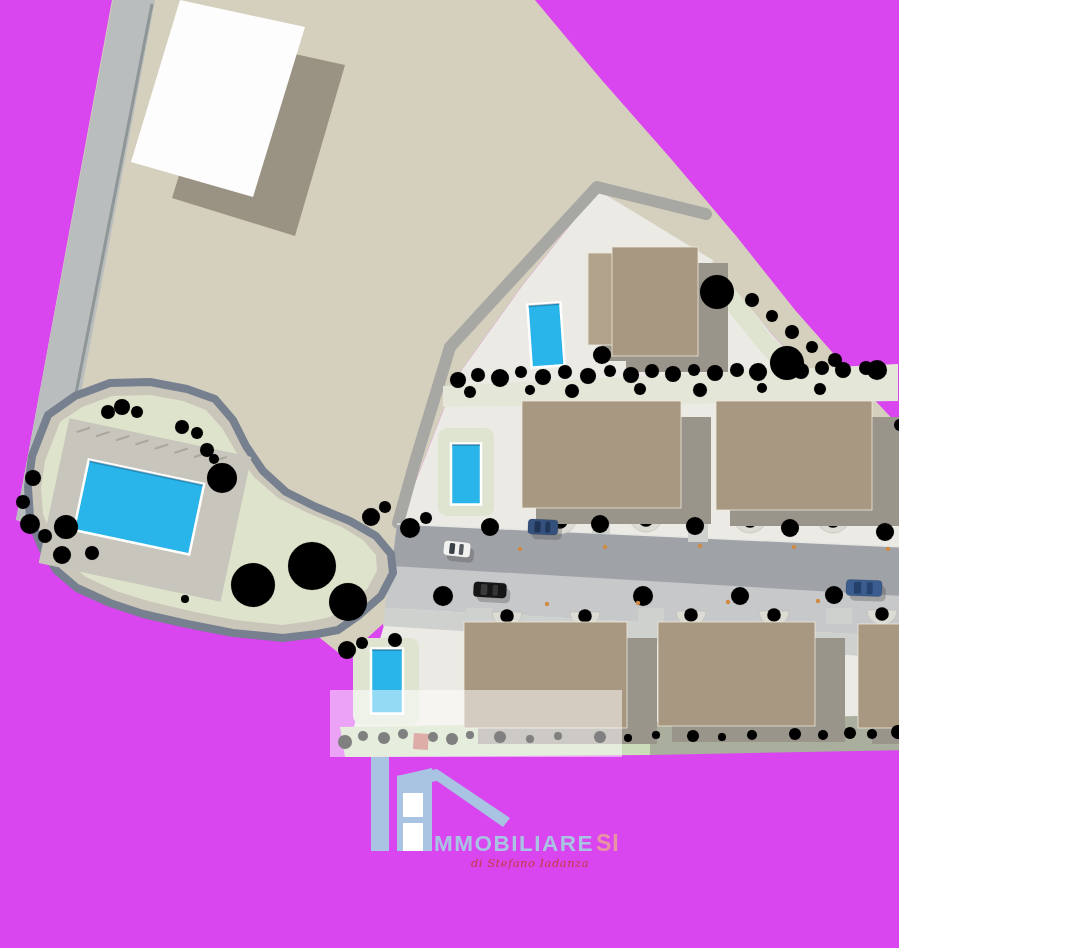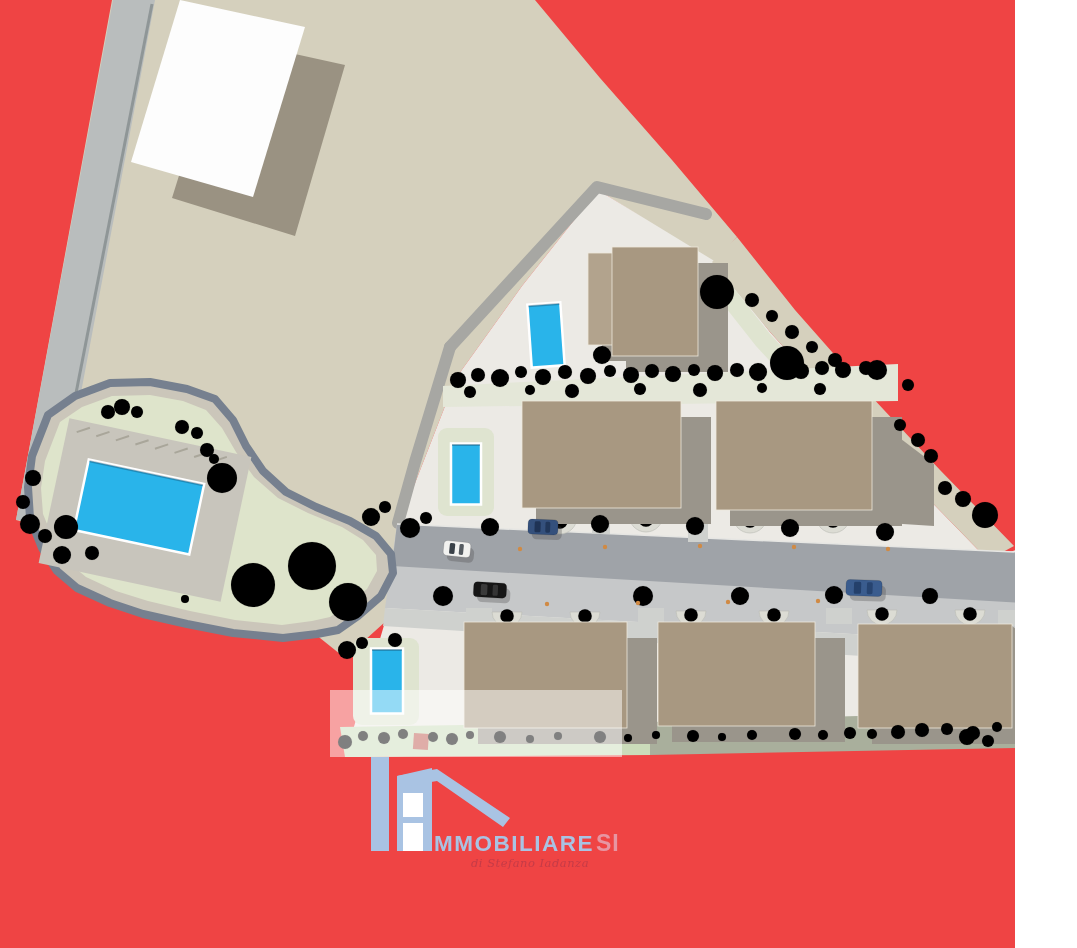--- a/index.html
+++ b/index.html
@@ -1,16 +1,16 @@
 <!DOCTYPE html>
 <html><head>
 <meta charset="utf-8">
 <style>
   html,body{margin:0;padding:0;background:#ffffff;}
-  .canvas{position:relative;width:1015px;height:948px;background:#ef4444;overflow:hidden;
+  .canvas{position:relative;width:899px;height:948px;background:#d946ef;overflow:hidden;
           font-family:"Liberation Sans", sans-serif;}
   svg{display:block;}
   text{font-family:"Liberation Sans", sans-serif;}
   .logo-main{font-weight:bold;font-size:22.5px;letter-spacing:1.5px;}
   .logo-accent{font-weight:bold;font-size:23px;letter-spacing:1px;}
   .logo-sub{font-family:"DejaVu Serif", serif;font-style:italic;font-size:11.5px;letter-spacing:0.5px;}
 </style>
 </head>
 <body>
 

